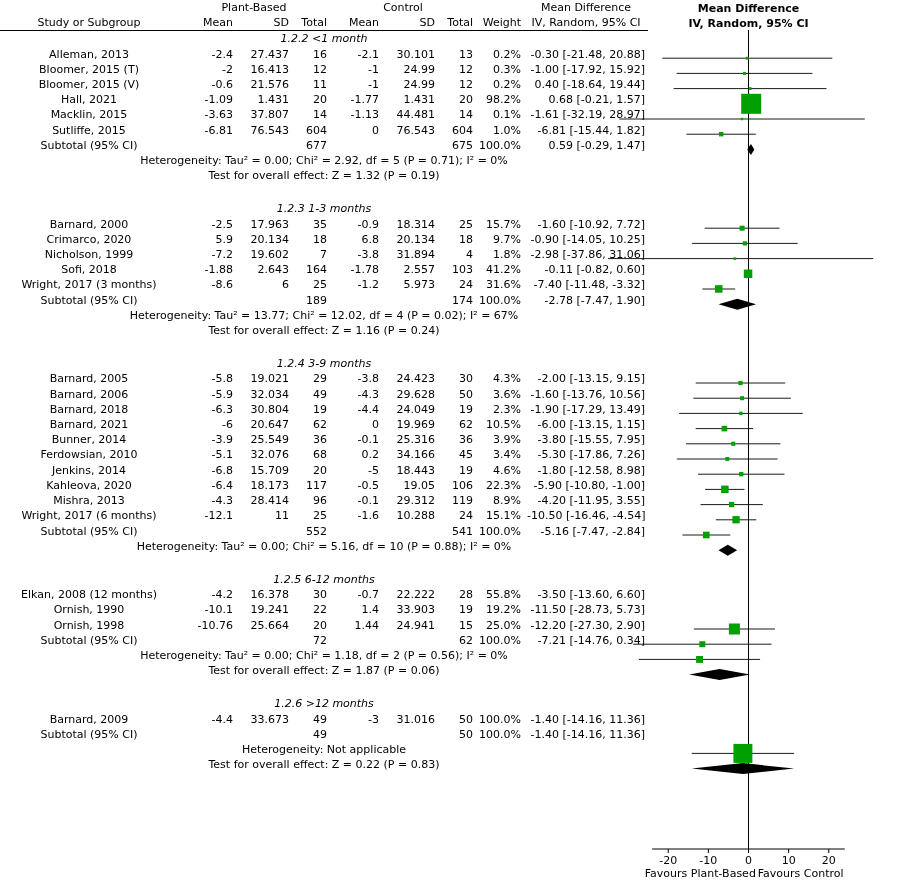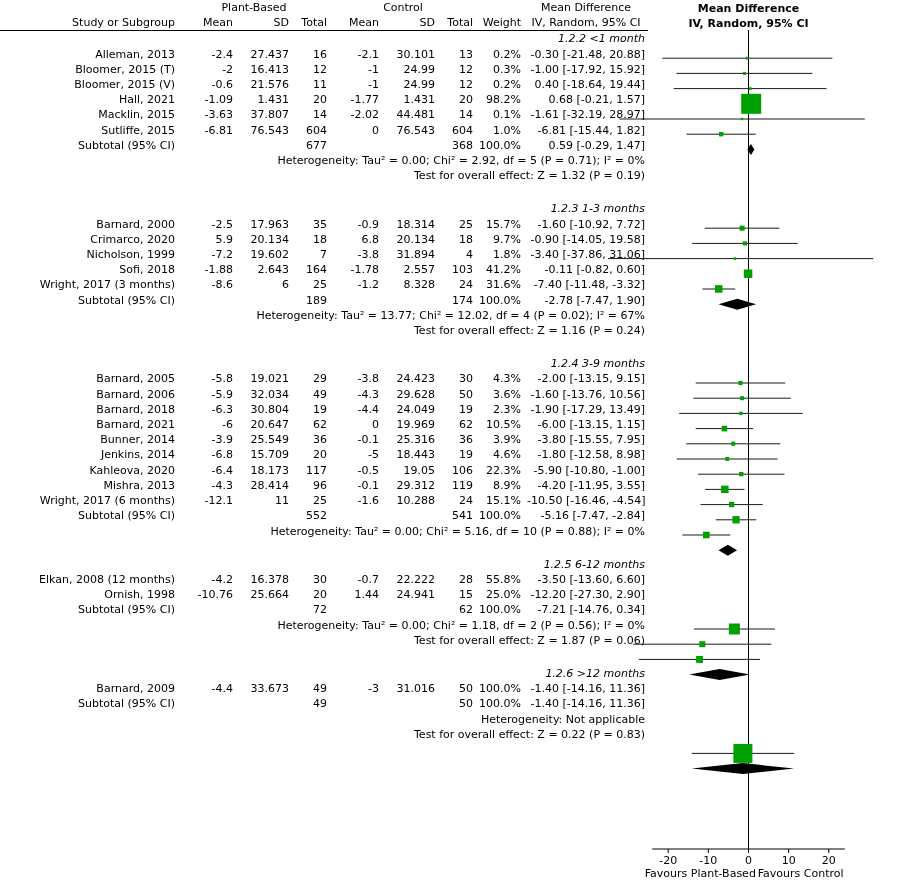--- a/index.html
+++ b/index.html
@@ -24,21 +24,21 @@
     font-weight:normal;
     font-size:11px;
     line-height:15.2px;
     white-space:nowrap;
     vertical-align:bottom;
   }
   .hdr-group{ text-align:center; font-weight:bold; }
   .hdr-col{ font-weight:bold; }
   .r{text-align:right;}
   .c{text-align:center;}
-  .l{text-align:right;}
+  .l{text-align:center;}
   .bold{font-weight:bold;}
   .rule{border-bottom:1px solid #000;}
   .sub-head{font-weight:bold;font-style:italic;}
   .spacer td{height:9px;line-height:9px;}
   .stat td{font-size:11px;line-height:15.2px;}
 
   
   col.c-study{width:178px;}
   col.c-mean{width:58px;}
   col.c-sd{width:56px;}
@@ -155,21 +155,21 @@
             <td class="r">1.431</td>
             <td class="r">20</td>
             <td class="r">98.2%</td>
             <td class="r">0.68 [-0.21, 1.57]</td>
           </tr>
           <tr>
             <td class="l">Macklin, 2015</td>
             <td class="r">-3.63</td>
             <td class="r">37.807</td>
             <td class="r">14</td>
-            <td class="r">-2.02</td>
+            <td class="r">-1.13</td>
             <td class="r">44.481</td>
             <td class="r">14</td>
             <td class="r">0.1%</td>
             <td class="r">-1.61 [-32.19, 28.97]</td>
           </tr>
           <tr>
             <td class="l">Sutliffe, 2015</td>
             <td class="r">-6.81</td>
             <td class="r">76.543</td>
             <td class="r">604</td>
@@ -179,21 +179,21 @@
             <td class="r">1.0%</td>
             <td class="r">-6.81 [-15.44, 1.82]</td>
           </tr>
           <tr>
             <td class="l bold">Subtotal (95% CI)</td>
             <td class="r"></td>
             <td class="r"></td>
             <td class="r bold">677</td>
             <td class="r"></td>
             <td class="r"></td>
-            <td class="r bold">368</td>
+            <td class="r bold">675</td>
             <td class="r bold">100.0%</td>
             <td class="r bold">0.59 [-0.29, 1.47]</td>
           </tr>
           <tr class="stat">
             <td colspan="9" class="l">Heterogeneity: Tau² = 0.00; Chi² = 2.92, df = 5 (P = 0.71); I² = 0%</td>
           </tr>
           <tr class="stat">
             <td colspan="9" class="l">Test for overall effect: Z = 1.32 (P = 0.19)</td>
           </tr>
           <tr class="spacer">
@@ -218,51 +218,51 @@
           </tr>
           <tr>
             <td class="l">Crimarco, 2020</td>
             <td class="r">5.9</td>
             <td class="r">20.134</td>
             <td class="r">18</td>
             <td class="r">6.8</td>
             <td class="r">20.134</td>
             <td class="r">18</td>
             <td class="r">9.7%</td>
-            <td class="r">-0.90 [-14.05, 19.58]</td>
+            <td class="r">-0.90 [-14.05, 10.25]</td>
           </tr>
           <tr>
             <td class="l">Nicholson, 1999</td>
             <td class="r">-7.2</td>
             <td class="r">19.602</td>
             <td class="r">7</td>
             <td class="r">-3.8</td>
             <td class="r">31.894</td>
             <td class="r">4</td>
             <td class="r">1.8%</td>
-            <td class="r">-3.40 [-37.86, 31.06]</td>
+            <td class="r">-2.98 [-37.86, 31.06]</td>
           </tr>
           <tr>
             <td class="l">Sofi, 2018</td>
             <td class="r">-1.88</td>
             <td class="r">2.643</td>
             <td class="r">164</td>
             <td class="r">-1.78</td>
             <td class="r">2.557</td>
             <td class="r">103</td>
             <td class="r">41.2%</td>
             <td class="r">-0.11 [-0.82, 0.60]</td>
           </tr>
           <tr>
             <td class="l">Wright, 2017 (3 months)</td>
             <td class="r">-8.6</td>
             <td class="r">6</td>
             <td class="r">25</td>
             <td class="r">-1.2</td>
-            <td class="r">8.328</td>
+            <td class="r">5.973</td>
             <td class="r">24</td>
             <td class="r">31.6%</td>
             <td class="r">-7.40 [-11.48, -3.32]</td>
           </tr>
           <tr>
             <td class="l bold">Subtotal (95% CI)</td>
             <td class="r"></td>
             <td class="r"></td>
             <td class="r bold">189</td>
             <td class="r"></td>
@@ -335,20 +335,31 @@
             <td class="r">-3.9</td>
             <td class="r">25.549</td>
             <td class="r">36</td>
             <td class="r">-0.1</td>
             <td class="r">25.316</td>
             <td class="r">36</td>
             <td class="r">3.9%</td>
             <td class="r">-3.80 [-15.55, 7.95]</td>
           </tr>
           <tr>
+            <td class="l">Ferdowsian, 2010</td>
+            <td class="r">-5.1</td>
+            <td class="r">32.076</td>
+            <td class="r">68</td>
+            <td class="r">0.2</td>
+            <td class="r">34.166</td>
+            <td class="r">45</td>
+            <td class="r">3.4%</td>
+            <td class="r">-5.30 [-17.86, 7.26]</td>
+          </tr>
+          <tr>
             <td class="l">Jenkins, 2014</td>
             <td class="r">-6.8</td>
             <td class="r">15.709</td>
             <td class="r">20</td>
             <td class="r">-5</td>
             <td class="r">18.443</td>
             <td class="r">19</td>
             <td class="r">4.6%</td>
             <td class="r">-1.80 [-12.58, 8.98]</td>
           </tr>
@@ -411,20 +422,31 @@
           <tr>
             <td class="l">Elkan, 2008 (12 months)</td>
             <td class="r">-4.2</td>
             <td class="r">16.378</td>
             <td class="r">30</td>
             <td class="r">-0.7</td>
             <td class="r">22.222</td>
             <td class="r">28</td>
             <td class="r">55.8%</td>
             <td class="r">-3.50 [-13.60, 6.60]</td>
+          </tr>
+          <tr>
+            <td class="l">Ornish, 1990</td>
+            <td class="r">-10.1</td>
+            <td class="r">19.241</td>
+            <td class="r">22</td>
+            <td class="r">1.4</td>
+            <td class="r">33.903</td>
+            <td class="r">19</td>
+            <td class="r">19.2%</td>
+            <td class="r">-11.50 [-28.73, 5.73]</td>
           </tr>
           <tr>
             <td class="l">Ornish, 1998</td>
             <td class="r">-10.76</td>
             <td class="r">25.664</td>
             <td class="r">20</td>
             <td class="r">1.44</td>
             <td class="r">24.941</td>
             <td class="r">15</td>
             <td class="r">25.0%</td>

